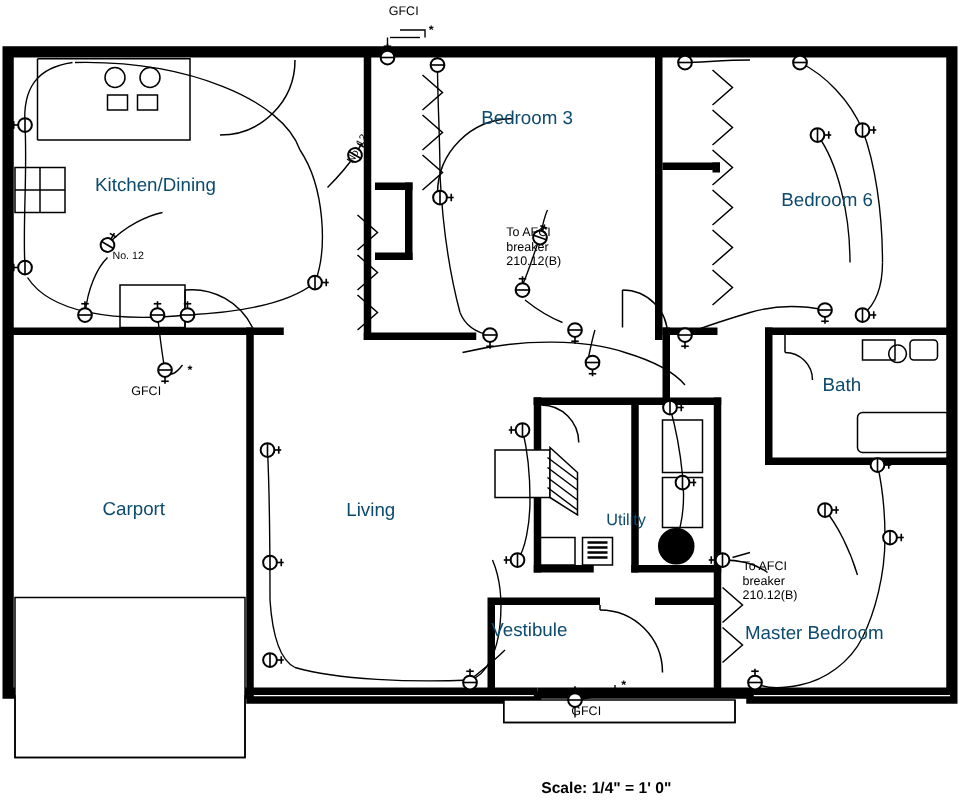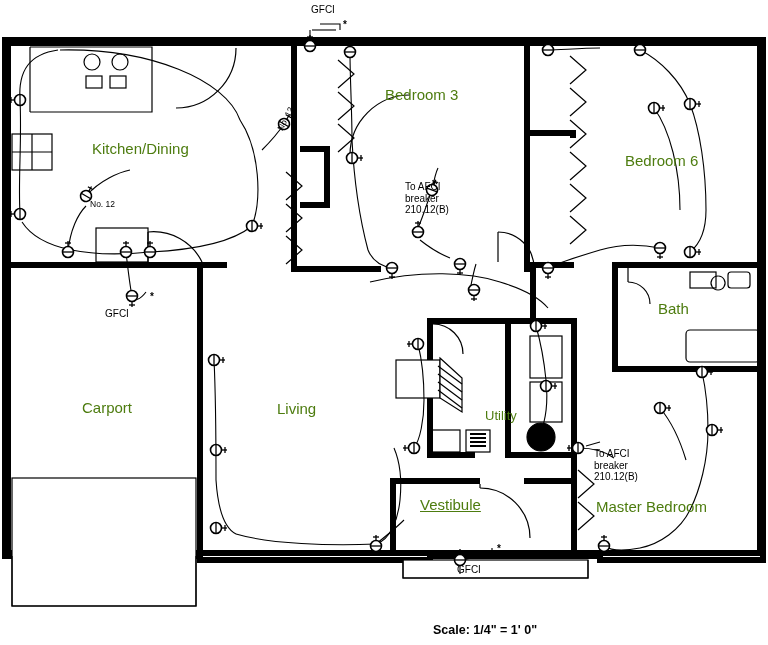--- a/index.html
+++ b/index.html
@@ -23,21 +23,21 @@
     left: 0;
     top: 0;
   }
   .lbl {
     position: absolute;
     white-space: nowrap;
     line-height: 1.15;
   }
   .room-label {
     font-size: 15px;
-    color: #4d7c0f;
+    color: #0c4a6e;
   }
   .small-label {
     font-size: 10px;
   }
   .tiny-label {
     font-size: 8.5px;
   }
   .note-box {
     position: absolute;
     font-size: 10px;
@@ -290,28 +290,28 @@
       <use href="#recep" x="660" y="408" transform="rotate(90 660 408)"></use>
       <use href="#recep" x="474" y="290" transform="rotate(180 474 290)"></use>
       <use href="#recep" x="284" y="124" transform="rotate(30 284 124)"></use>
       <use href="#recep" x="86" y="196" transform="rotate(30 86 196)"></use>
       <use href="#recep" x="132" y="296" transform="rotate(180 132 296)"></use>
       <use href="#recep" x="432" y="190" transform="rotate(20 432 190)"></use>
       <use href="#recep" x="654" y="108" transform="rotate(90 654 108)"></use>
     </g>
   </svg>
 
-  <div class="lbl room-label" style="left:92px; top:140px;">Kitchen/Dining</div>
+  <div class="lbl room-label" style="left:76px; top:140px;">Kitchen/Dining</div>
   <div class="lbl room-label" style="left:385px; top:86px;">Bedroom 3</div>
   <div class="lbl room-label" style="left:625px; top:152px;">Bedroom 6</div>
   <div class="lbl room-label" style="left:658px; top:300px;">Bath</div>
   <div class="lbl room-label" style="left:82px; top:399px;">Carport</div>
   <div class="lbl room-label" style="left:277px; top:400px;">Living</div>
   <div class="lbl room-label" style="left:485px; top:409px; font-size:13px;">Utility</div>
-  <div class="lbl room-label" style="left:420px; top:496px;text-decoration:underline;">Vestibule</div>
+  <div class="lbl room-label" style="left:393px; top:496px;">Vestibule</div>
   <div class="lbl room-label" style="left:596px; top:498px;">Master Bedroom</div>
 
   <div class="lbl small-label" style="left:311px; top:4px;">GFCI</div>
   <div class="lbl small-label" style="left:343px; top:19px; font-weight:bold;">*</div>
 
   <div class="lbl tiny-label rot-vert" style="left:276px; top:128px;">No. 12</div>
   <div class="lbl tiny-label" style="left:90px; top:200px;">No. 12</div>
 
   <div class="lbl small-label" style="left:105px; top:308px;">GFCI</div>
   <div class="lbl small-label" style="left:150px; top:291px; font-weight:bold;">*</div>

